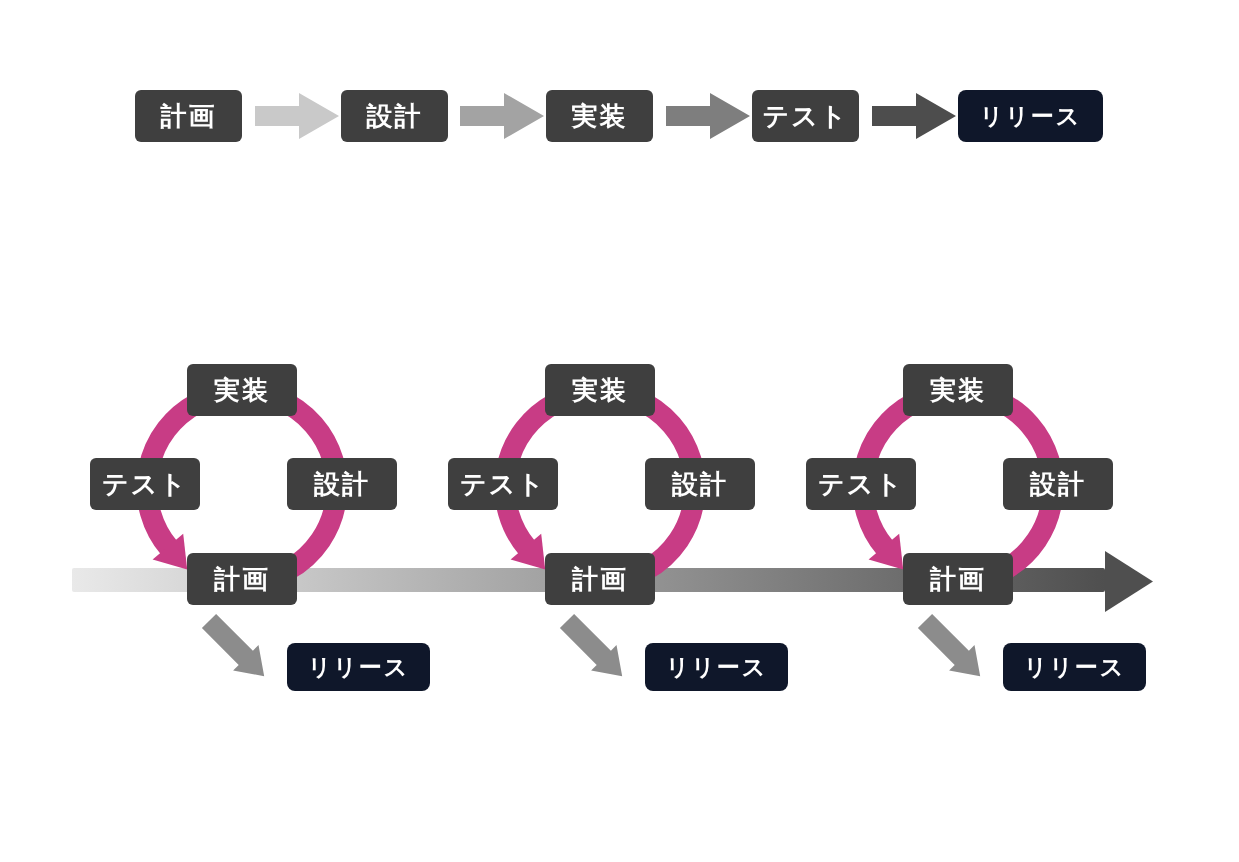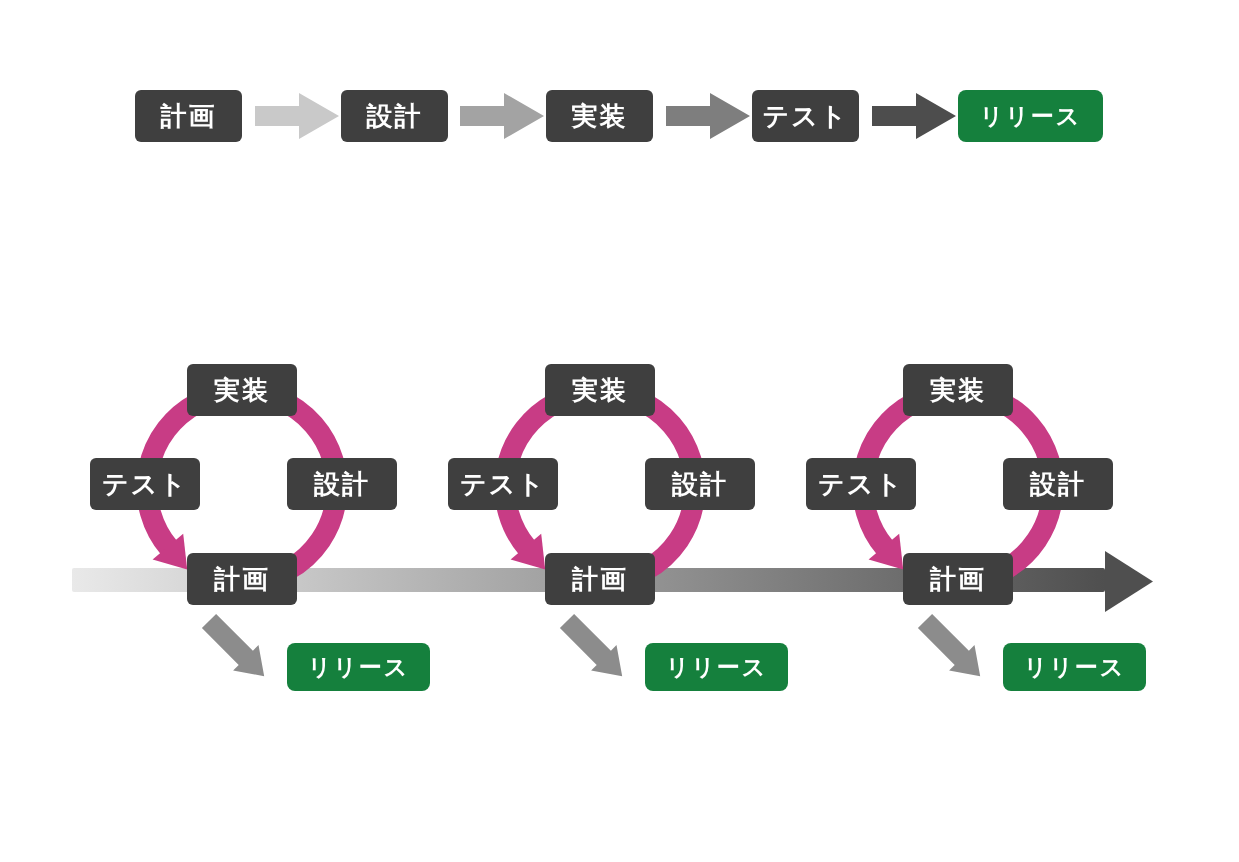--- a/index.html
+++ b/index.html
@@ -5,21 +5,21 @@
   html,body { margin:0; padding:0; background:#fff; }
   .canvas {
     position:relative; width:1239px; height:716px; background:#ffffff;
     font-family:"Liberation Sans","DejaVu Sans",sans-serif; overflow:hidden;
   }
   .box {
     position:absolute; background:#3f3f3f; color:#ffffff; font-weight:bold;
     display:flex; align-items:center; justify-content:center;
     border-radius:6px; font-size:26px; letter-spacing:2px; line-height:1;
   }
-  .box.pink { background:#15803d; border-radius:8px; }
+  .box.pink { background:#0f172a; border-radius:8px; }
   .step { width:107px; height:52px; top:90px; }
   .step.release { width:145px; font-size:23px; }
   .flow-arrow { position:absolute; top:92px; width:84px; height:48px; }
   .caption {
     position:absolute; left:0; width:100%; text-align:center;
     font-size:25px; font-weight:bold; color:#3b3b3b; letter-spacing:1px;
   }
   .timeline { position:absolute; left:72px; top:548px; z-index:1; }
   .cycle { position:absolute; top:350px; width:360px; height:350px; z-index:2; }
   .ring { position:absolute; left:60px; top:17px; z-index:1; }

